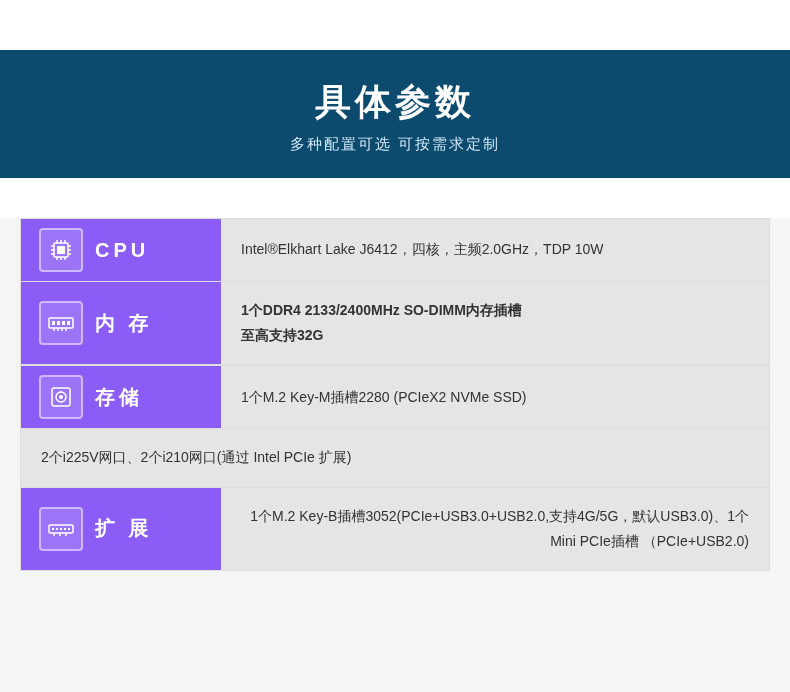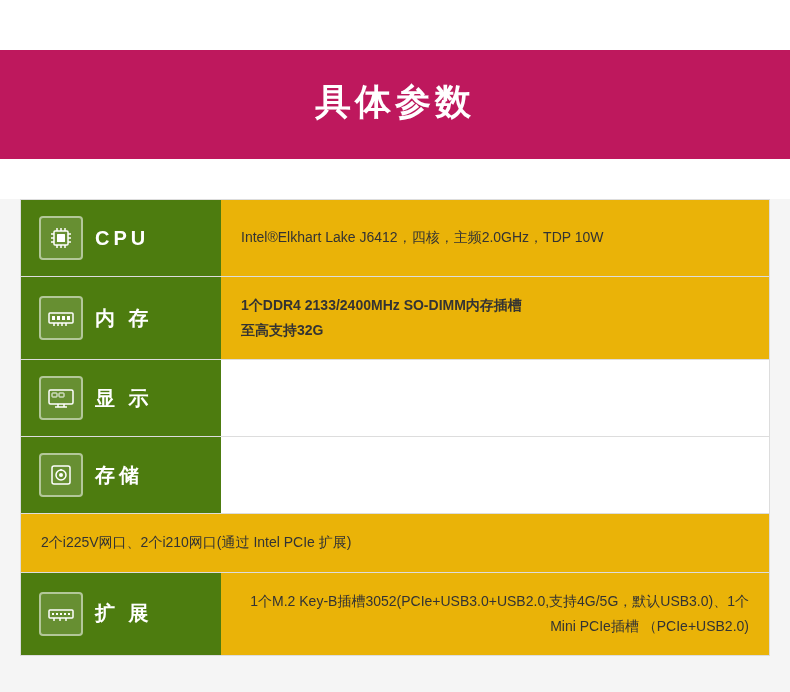--- a/index.html
+++ b/index.html
@@ -9,21 +9,21 @@
       background: #f5f5f5;
       font-family: 'Microsoft YaHei', 'SimHei', Arial, sans-serif;
     }
 
     .top-white {
       height: 50px;
       background: #fff;
     }
 
     .header-banner {
-      background: #be185d;
+      background: #0c4a6e;
       padding: 28px 20px 24px;
       text-align: center;
     }
 
     .header-banner .main-title {
       font-size: 36px;
       color: #fff;
       font-weight: bold;
       letter-spacing: 4px;
       margin-bottom: 8px;
@@ -53,24 +53,24 @@
     }
 
     .spec-row:last-child {
       border-bottom: none;
       text-align: right;
     }
 
     .spec-label {
       width: 200px;
       min-width: 200px;
-      background: #4d7c0f;
+      background: #8b5cf6;
       display: flex;
       align-items: center;
-      padding: 16px 18px;
+      padding: 9px 18px;
       gap: 12px;
     }
 
     .spec-icon {
       width: 44px;
       height: 44px;
       background: rgba(255,255,255,0.15);
       border: 2px solid rgba(255,255,255,0.5);
       border-radius: 4px;
       display: flex;
@@ -91,35 +91,36 @@
     }
 
     .spec-value {
       flex: 1;
       padding: 16px 20px;
       font-size: 14px;
       color: #333;
       display: flex;
       align-items: center;
       line-height: 1.8;
-      background: #eab308;
+      background: #e5e5e5;
     }
 
     .spec-value-inner {
       line-height: 1.8;
       font-weight: bold;
     }
   </style>
 </head>
 <body>
 
 <div class="top-white"></div>
 
 <div class="header-banner">
   <div class="main-title">具体参数</div>
+  <div class="sub-title">多种配置可选 可按需求定制</div>
 </div>
 
 <div class="spacer"></div>
 
 <div class="specs-container">
 
   <div class="spec-row">
     <div class="spec-label">
       <div class="spec-icon">
         <svg width="28" height="28" viewBox="0 0 28 28">
@@ -165,46 +166,36 @@
     </div>
     <div class="spec-value">
       <div class="spec-value-inner">
         <div>1个DDR4 2133/2400MHz SO-DIMM内存插槽</div>
         <div>至高支持32G</div>
       </div>
     </div>
   </div>
 
   <div class="spec-row">
-    <div class="spec-label">
-      <div class="spec-icon">
-        <svg width="30" height="28" viewBox="0 0 30 28">
-          <rect x="3" y="6" width="24" height="14" rx="1.5" fill="none" stroke="white" stroke-width="1.5"></rect>
-          <rect x="6" y="9" width="5" height="4" rx="0.5" fill="none" stroke="white" stroke-width="1"></rect>
-          <rect x="13" y="9" width="5" height="4" rx="0.5" fill="none" stroke="white" stroke-width="1"></rect>
-          <line x1="12" y1="20" x2="12" y2="23" stroke="white" stroke-width="1.5"></line>
-          <line x1="18" y1="20" x2="18" y2="23" stroke="white" stroke-width="1.5"></line>
-          <line x1="9" y1="23" x2="21" y2="23" stroke="white" stroke-width="1.5"></line>
-        </svg>
-      </div>
-      <span class="spec-label-text">显 示</span>
-    </div>
   </div>
 
   <div class="spec-row">
     <div class="spec-label">
       <div class="spec-icon">
         <svg width="28" height="28" viewBox="0 0 28 28">
           <rect x="5" y="5" width="18" height="18" rx="2" fill="none" stroke="white" stroke-width="1.5"></rect>
           <circle cx="14" cy="14" r="5" fill="none" stroke="white" stroke-width="1.5"></circle>
           <circle cx="14" cy="14" r="2" fill="white"></circle>
           <line x1="14" y1="8" x2="14" y2="10" stroke="white" stroke-width="1.5"></line>
         </svg>
       </div>
       <span class="spec-label-text">存储</span>
+    </div>
+    <div class="spec-value">
+      <span>1个M.2 Key-M插槽2280 (PCIeX2 NVMe SSD)</span>
     </div>
   </div>
 
   <div class="spec-row">
     <div class="spec-value">
       <span>2个i225V网口、2个i210网口(通过 Intel PCIe 扩展)</span>
     </div>
   </div>
 
   <div class="spec-row">

